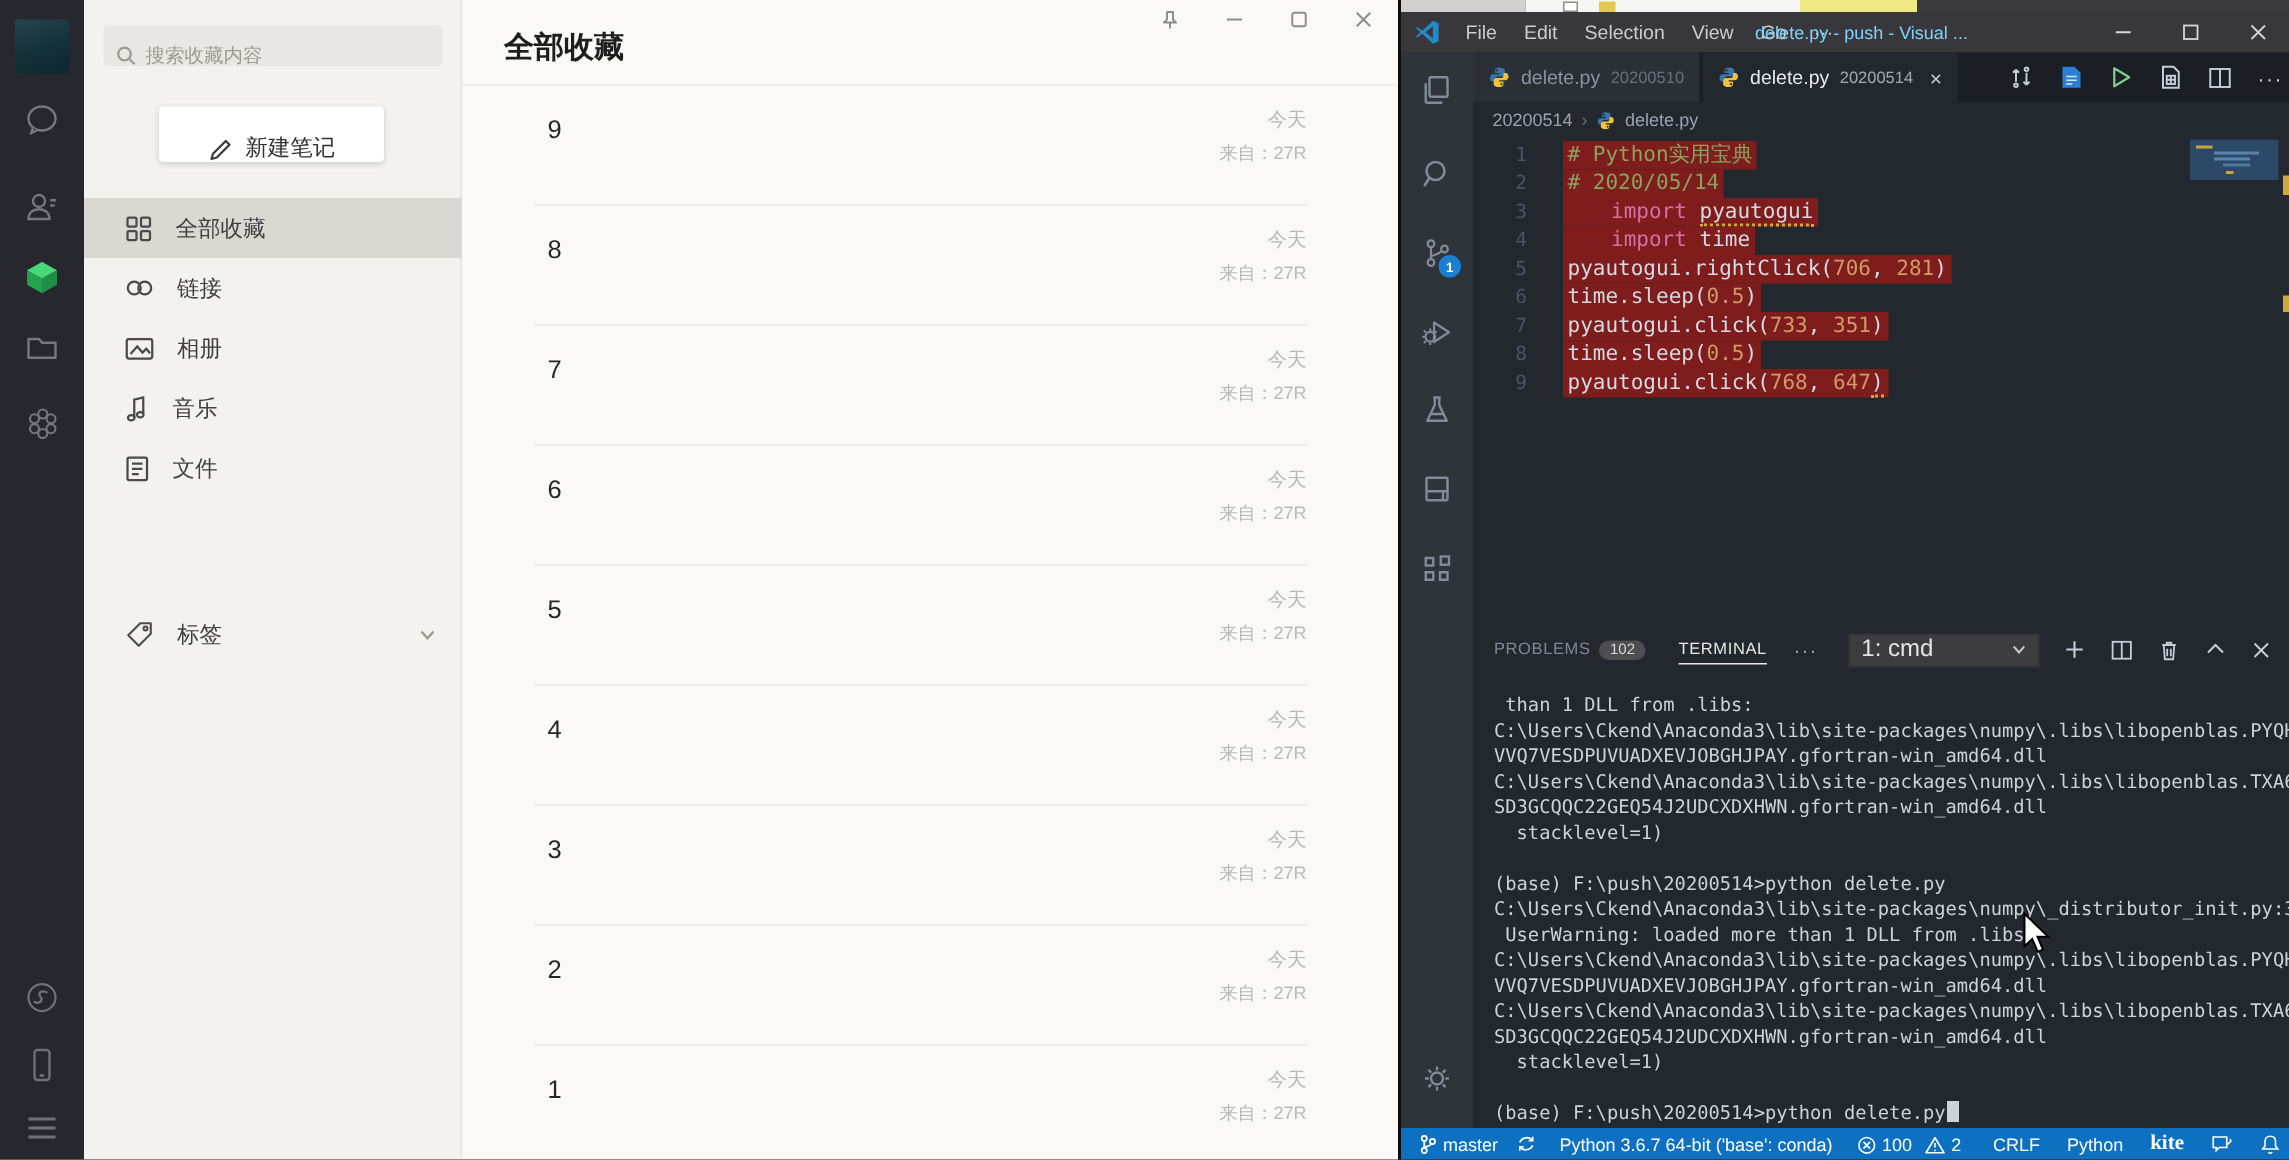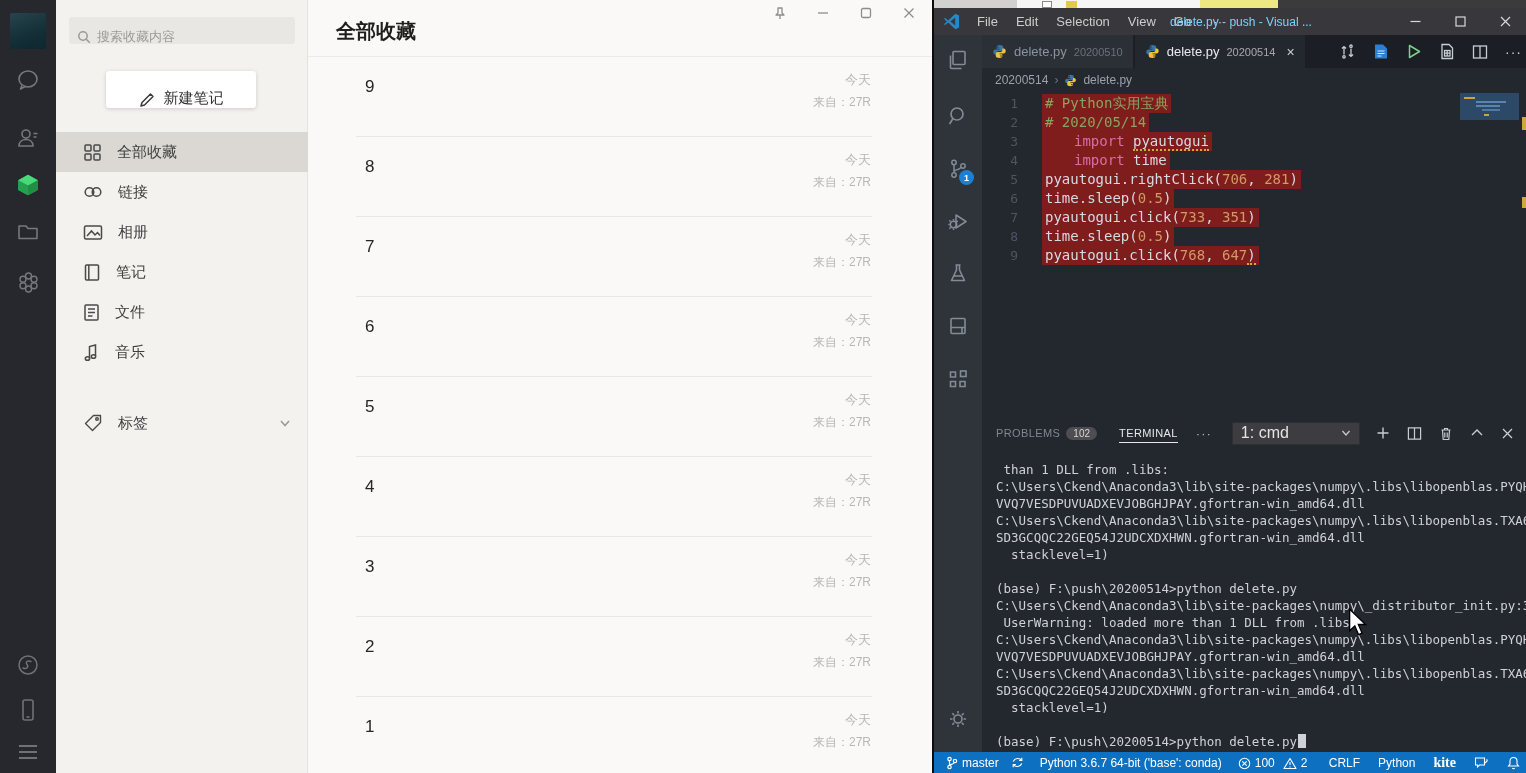--- a/index.html
+++ b/index.html
@@ -259,51 +259,40 @@
                 <g fill="none" stroke="#4a4a48" stroke-width="1.5">
                   <rect x="1.5" y="2" width="17" height="13" rx="1.5"></rect>
                   <path d="M4 12 L8.5 7 L12 11 L14.5 8.5 L17 11.5"></path>
                 </g>
               </svg>
             </span>
             <span>相册</span>
           </div>
           <div class="nav-item">
             <span>
-              <svg width="18" height="19" viewBox="0 0 18 19">
-                <g fill="none" stroke="#4a4a48" stroke-width="1.5">
-                  <rect x="2.5" y="2" width="13" height="15" rx="1"></rect>
-                  <path d="M5.8 2 v15"></path>
-                </g>
-              </svg>
-            </span>
-            <span>笔记</span>
-          </div>
-          <div class="nav-item">
-            <span>
-              <svg width="17" height="19" viewBox="0 0 17 19">
-                <g fill="none" stroke="#4a4a48" stroke-width="1.5">
-                  <rect x="2" y="2" width="13" height="15" rx="1"></rect>
-                  <path d="M5 6 h7 M5 9.5 h7 M5 13 h4.5"></path>
-                </g>
-              </svg>
-            </span>
-            <span>文件</span>
-          </div>
-          <div class="nav-item">
-            <span>
               <svg width="17" height="19" viewBox="0 0 17 19">
                 <g fill="none" stroke="#4a4a48" stroke-width="1.5">
                   <path d="M6.5 15.5 V3.5 l6-1.5 v11"></path>
                   <ellipse cx="4.5" cy="15.5" rx="2.2" ry="1.8"></ellipse>
                   <ellipse cx="10.5" cy="13.5" rx="2.2" ry="1.8"></ellipse>
                 </g>
               </svg>
             </span>
             <span>音乐</span>
+          </div>
+          <div class="nav-item">
+            <span>
+              <svg width="17" height="19" viewBox="0 0 17 19">
+                <g fill="none" stroke="#4a4a48" stroke-width="1.5">
+                  <rect x="2" y="2" width="13" height="15" rx="1"></rect>
+                  <path d="M5 6 h7 M5 9.5 h7 M5 13 h4.5"></path>
+                </g>
+              </svg>
+            </span>
+            <span>文件</span>
           </div>
         </nav>
       <div class="tags-row">
         <span>
           <svg width="20" height="20" viewBox="0 0 20 20">
               <g fill="none" stroke="#4a4a48" stroke-width="1.4">
                 <path d="M2.5 10.5 L10.5 2.5 H17.5 V9.5 L9.5 17.5 Z" stroke-linejoin="round"></path>
                 <circle cx="14" cy="6" r="1.3"></circle>
               </g>
             </svg>

